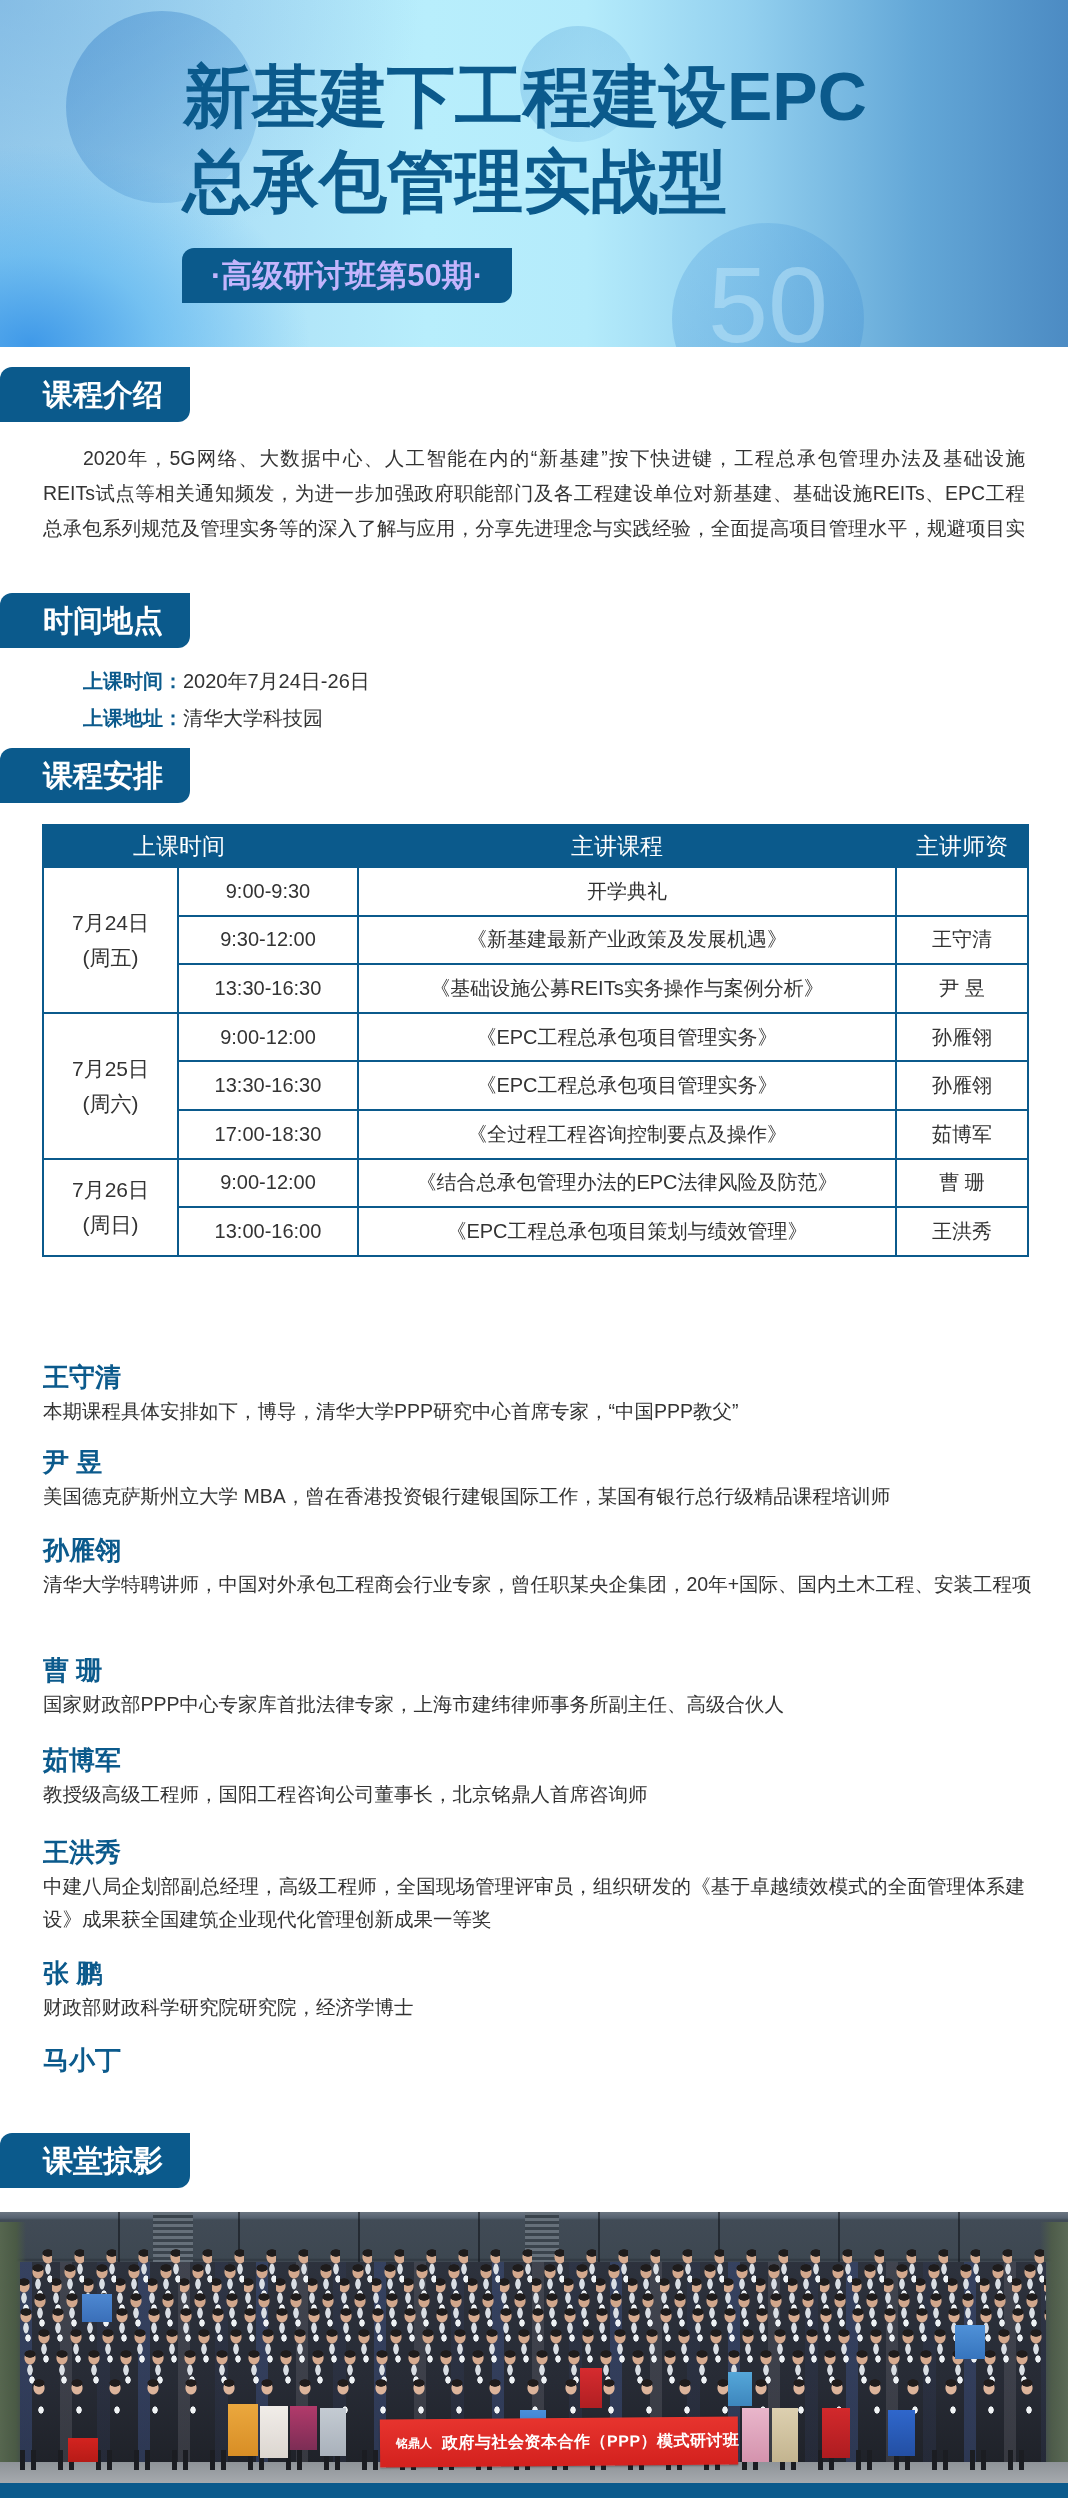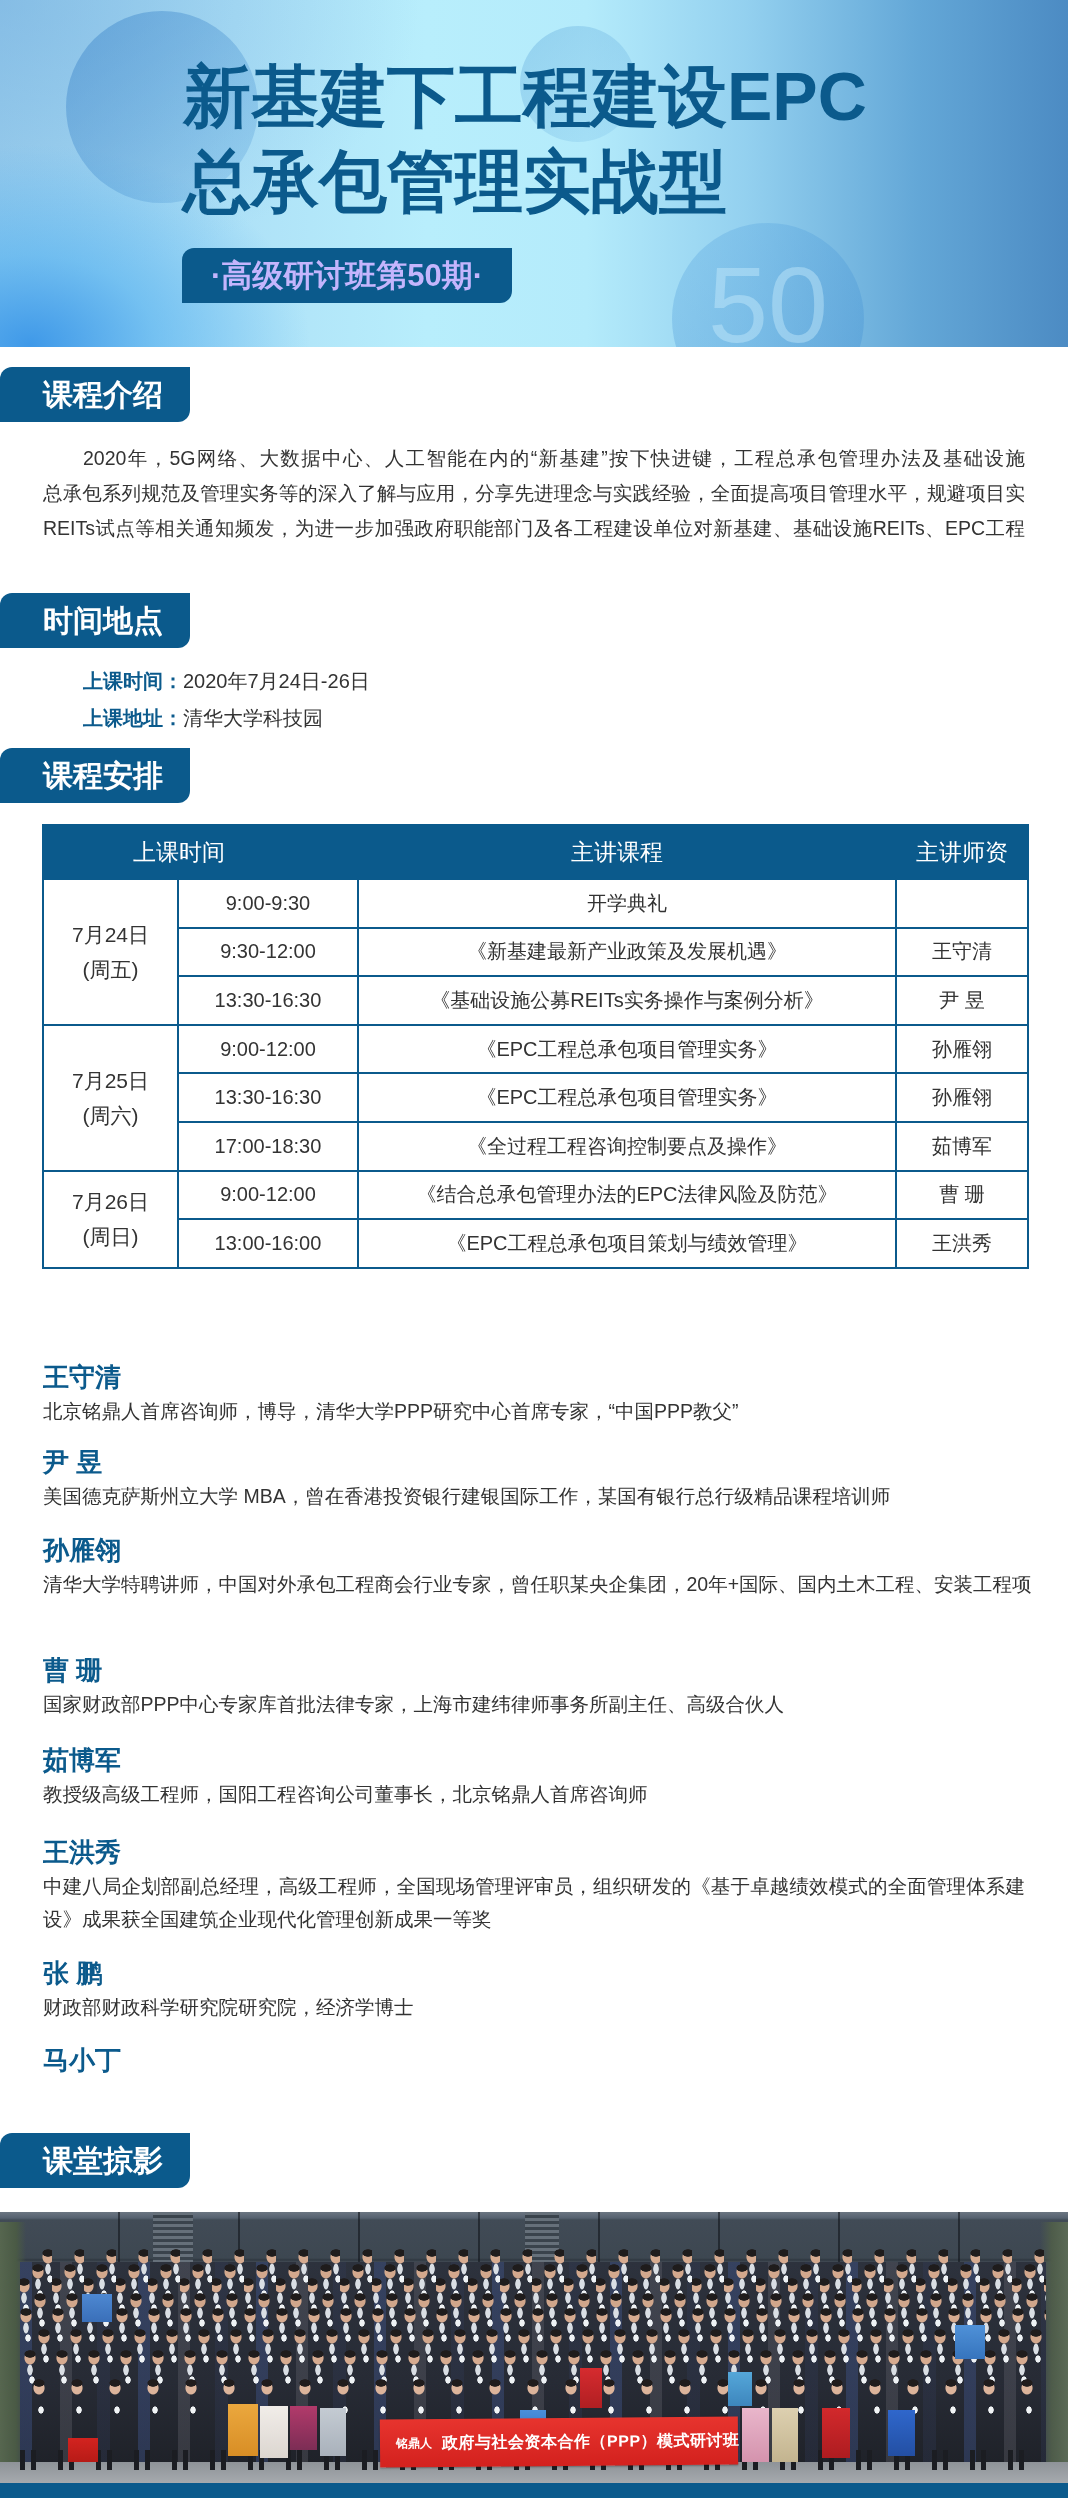--- a/index.html
+++ b/index.html
@@ -35,21 +35,21 @@
 
 
 .tp{position:absolute;left:83px;top:663px;font-size:20px;line-height:37px;white-space:nowrap}
 .tp .row{display:block}
 .tp .label{color:#0b5a8c;font-weight:bold}
 .tp .value{color:#333}
 
 
 .sched{position:absolute;left:42px;top:824px;width:985px;border-collapse:collapse;table-layout:fixed}
 .sched th,.sched td{border:2px solid #0b5a8c;text-align:center;vertical-align:middle;white-space:nowrap}
-.sched thead tr{height:54px}
+.sched thead tr{height:42px}
 .sched thead th{background:#0b5a8c;color:#fff;font-size:23px;font-weight:500}
 .sched tbody tr{height:48.6px}
 .sched td{font-size:20px;color:#333}
 .sched td.date{font-size:21px;line-height:35px}
 .sched td.date span{display:block}
 .th-time{padding-right:43px}
 .th-course{padding-right:20px}
 
 
 .expert{position:absolute;left:43px;width:982px}
@@ -141,22 +141,22 @@
     <h1 class="hero-title">
       <span>新基建下工程建设EPC</span>
       <span>总承包管理实战型</span>
     </h1>
     <div class="hero-badge">·高级研讨班第50期·</div>
   </header>
 
   <h2 class="sec-head w190" style="top:367px">课程介绍</h2>
   <p class="intro">
     <span class="line first">2020年，5G网络、大数据中心、人工智能在内的“新基建”按下快进键，工程总承包管理办法及基础设施</span>
+    <span class="line">REITs试点等相关通知频发，为进一步加强政府职能部门及各工程建设单位对新基建、基础设施REITs、EPC工程</span>
     <span class="line">总承包系列规范及管理实务等的深入了解与应用，分享先进理念与实践经验，全面提高项目管理水平，规避项目实</span>
-    <span class="line">REITs试点等相关通知频发，为进一步加强政府职能部门及各工程建设单位对新基建、基础设施REITs、EPC工程</span>
   </p>
 
   <h2 class="sec-head w190" style="top:593px">时间地点</h2>
   <div class="tp">
     <div class="row">
       <span class="label">上课时间：</span><span class="value">2020年7月24日-26日</span>
     </div>
     <div class="row">
       <span class="label">上课地址：</span><span class="value">清华大学科技园</span>
     </div>
@@ -232,21 +232,21 @@
         <td>13:00-16:00</td>
         <td>《EPC工程总承包项目策划与绩效管理》</td>
         <td>王洪秀</td>
       </tr>
     </tbody>
   </table>
 
 
   <div class="expert" style="top:1359px">
     <span class="name">王守清</span>
-    <span class="desc">北京铭鼎人首席咨询师，博导，清华大学PPP研究中心首席专家，“中国PPP教父”</span>
+    <span class="desc">本期课程具体安排如下，博导，清华大学PPP研究中心首席专家，“中国PPP教父”</span>
   </div>
   <div class="expert" style="top:1444px">
     <span class="name">尹 昱</span>
     <span class="desc">美国德克萨斯州立大学 MBA，曾在香港投资银行建银国际工作，某国有银行总行级精品课程培训师</span>
   </div>
   <div class="expert" style="top:1532px">
     <span class="name">孙雁翎</span>
     <span class="desc fill">清华大学特聘讲师，中国对外承包工程商会行业专家，曾任职某央企集团，20年+国际、国内土木工程、安装工程项</span>
   </div>
   <div class="expert" style="top:1652px">

